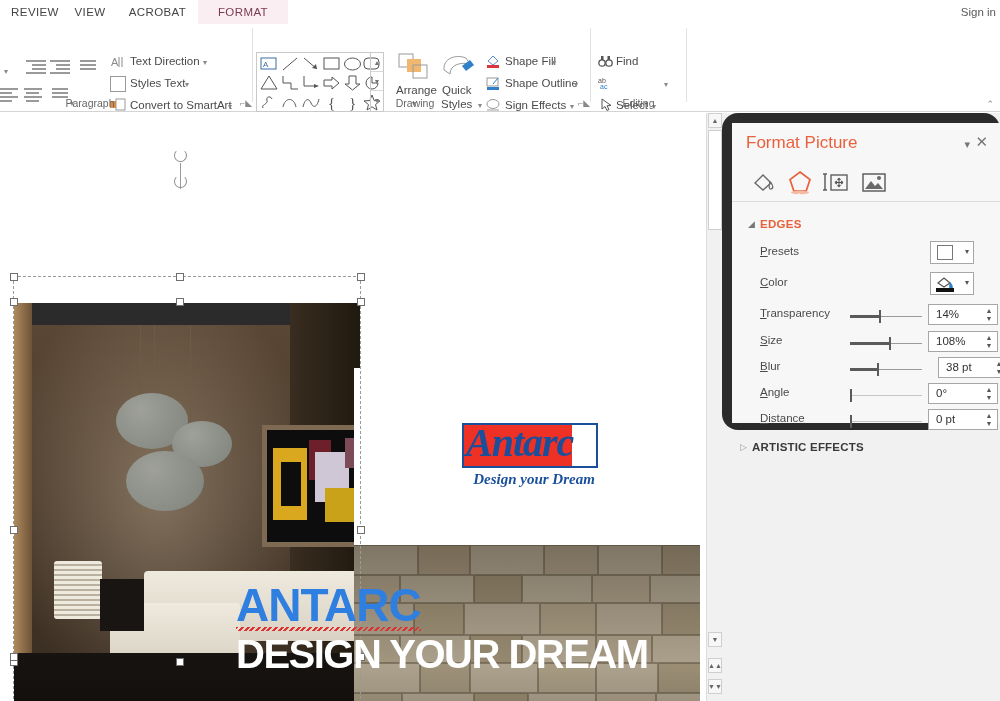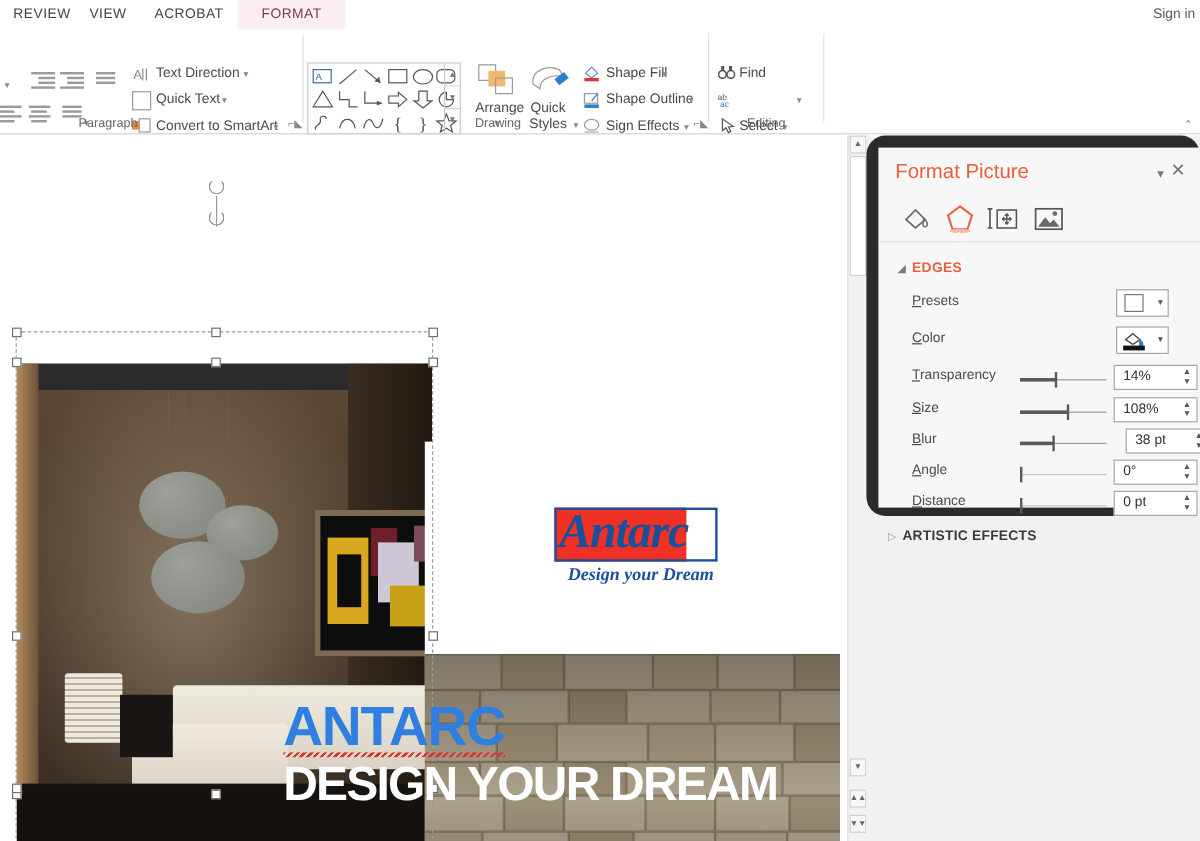--- a/index.html
+++ b/index.html
@@ -190,21 +190,21 @@
   <div class="ic" style="left:110px;top:30px;width:16px;height:16px;">
     <svg width="16" height="16" viewBox="0 0 16 16">
         <text x="1" y="12" font-size="11" fill="#8a8a8a" font-family="Liberation Sans">A</text>
         <line x1="9" y1="3" x2="9" y2="13" stroke="#8a8a8a"></line>
         <line x1="12" y1="3" x2="12" y2="13" stroke="#8a8a8a"></line>
       </svg></div>
   <div class="lbl" style="left:130px;top:31px;">Text Direction</div>
   <div class="lbl" style="left:203px;top:31px;"><span class="caret">▾</span></div>
 
   <div class="ic" style="left:110px;top:52px;width:16px;height:16px;border:1px solid #9a9a9a;"></div>
-  <div class="lbl" style="left:130px;top:53px;">Quick Text</div>
+  <div class="lbl" style="left:130px;top:53px;">Styles Text</div>
   <div class="lbl" style="left:185px;top:53px;"><span class="caret">▾</span></div>
 
   <div class="ic" style="left:110px;top:74px;width:16px;height:14px;">
     <svg width="16" height="14" viewBox="0 0 16 14">
         <rect x="6" y="1" width="9" height="11" fill="none" stroke="#9a9a9a"></rect>
         <rect x="0" y="3" width="6" height="7" fill="#d98b4a"></rect>
       </svg></div>
   <div class="lbl" style="left:130px;top:75px;">Convert to SmartArt</div>
   <div class="lbl" style="left:228px;top:75px;"><span class="caret">▾</span></div>
 

